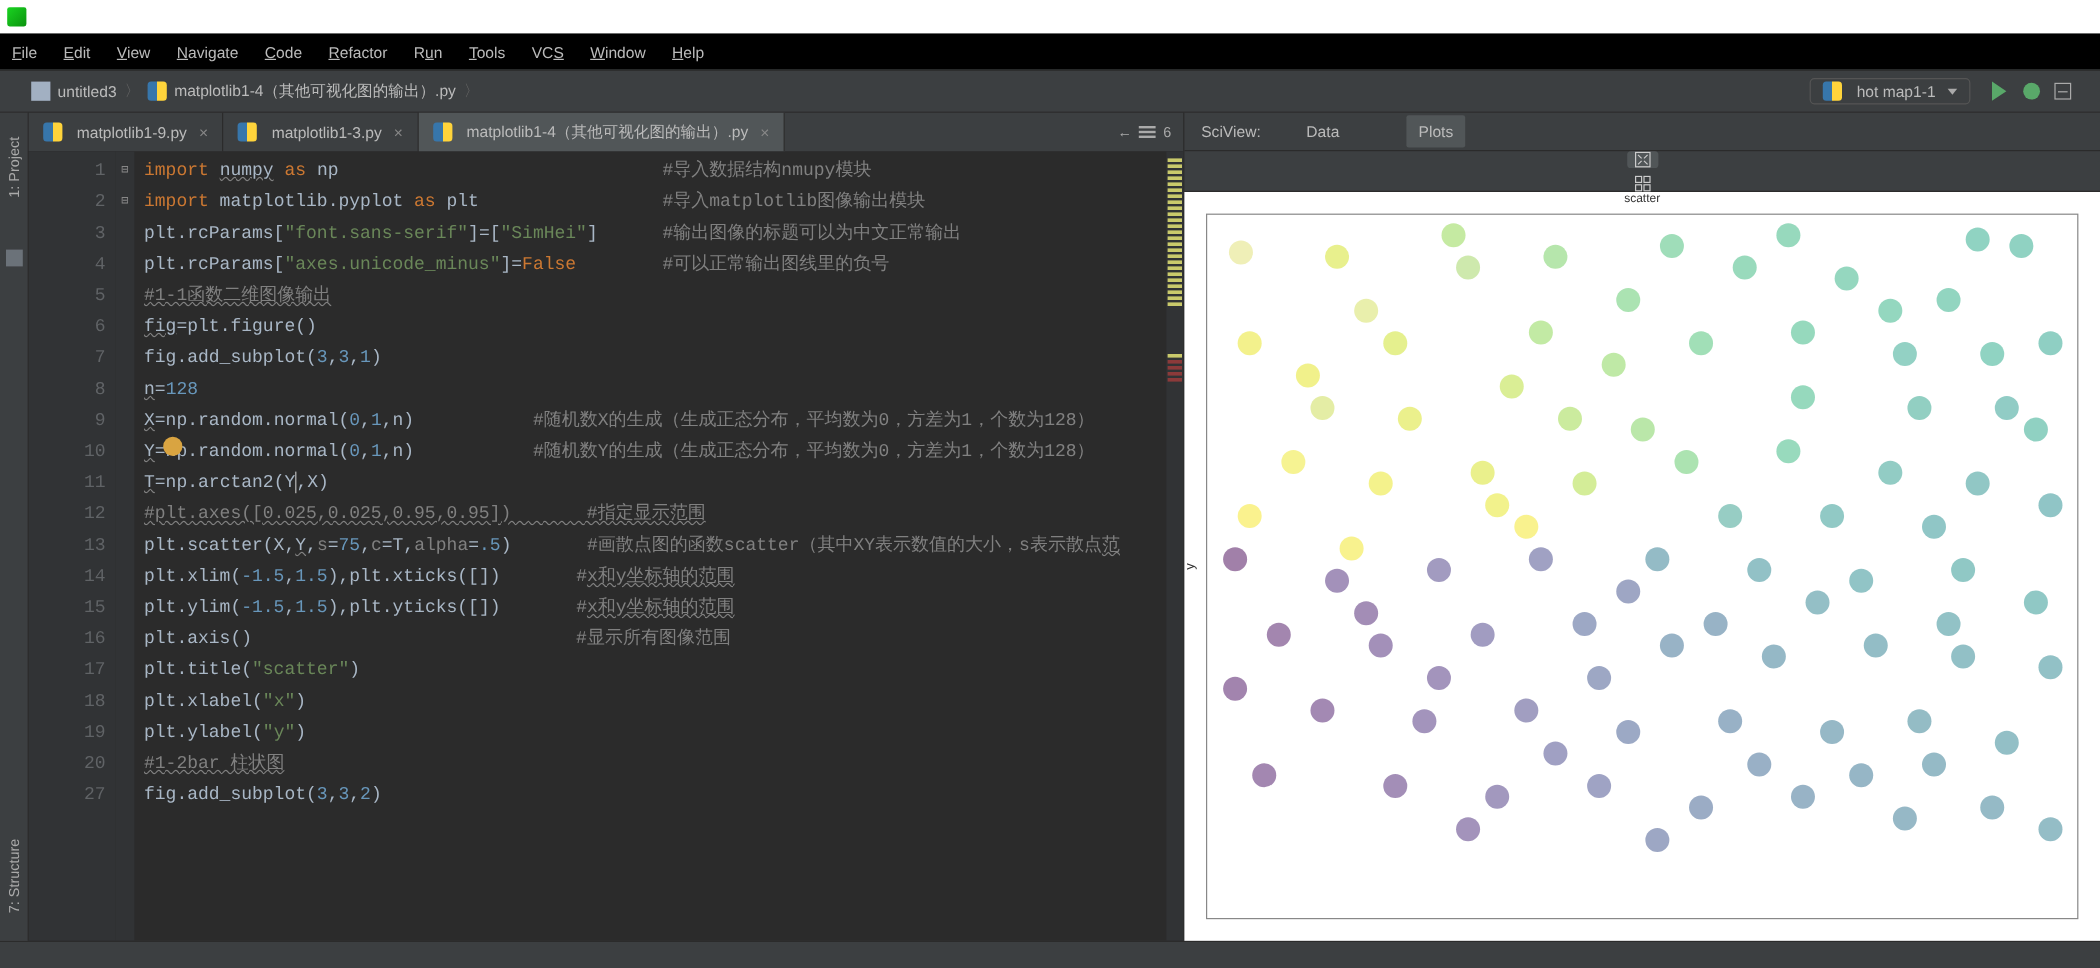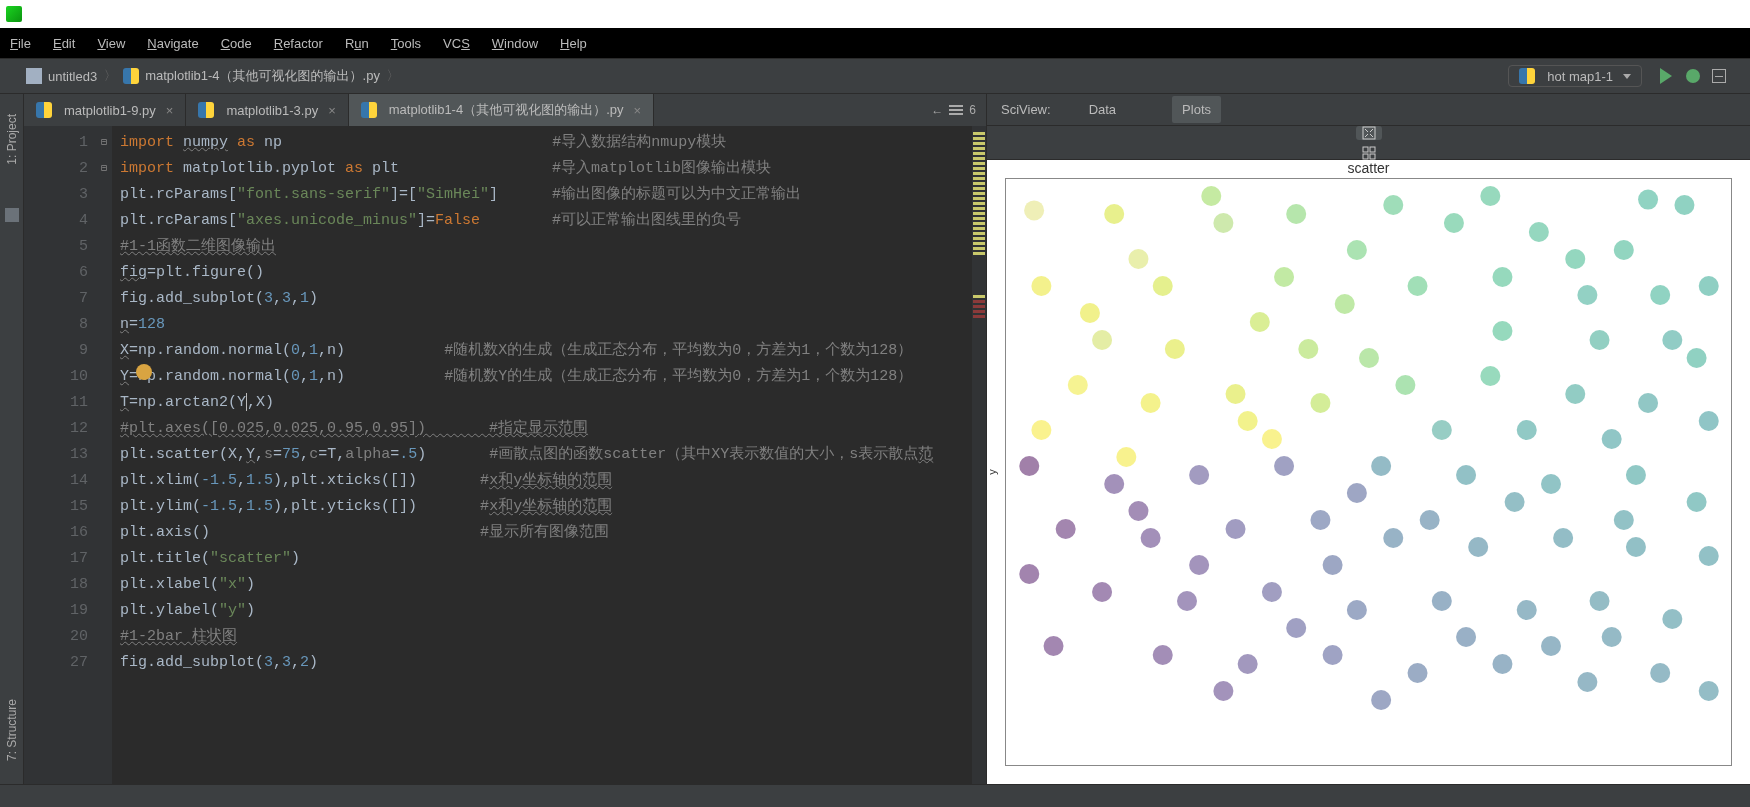--- a/index.html
+++ b/index.html
@@ -48,21 +48,21 @@
 .sci-tabs { height:32px;display:flex;align-items:center;padding:0 14px;gap:28px;border-bottom:1px solid #2b2b2b; }
 .sci-tabs .lbl { color:#bbb; }
 .sci-tabs .tabi { padding:6px 10px; }
 .sci-tabs .tabi.active { background:#515658;border-radius:2px;margin-left:18px; }
 .sci-tool { height:34px;display:flex;align-items:center;padding:0 10px;gap:6px;border-bottom:1px solid #2b2b2b;flex-direction:column; }
 .sci-btn { width:26px;height:26px;display:flex;align-items:center;justify-content:center;border-radius:3px; }
 .sci-btn.active { background:#515658; }
 .sci-divider { width:1px;height:22px;background:#555;margin:0 4px; }
 .sci-info { margin-left:auto;font-size:14px;color:#ccc; }
 .plot-area { flex:1; background:#fff; margin:0; position:relative; overflow:hidden; }
-.plot-title { position:absolute;top:0;left:50%;transform:translateX(-50%);font-size:14px;color:#333;font-family:sans-serif; }
+.plot-title { position:absolute;top:0;left:50%;transform:translateX(-50%);font-size:10px;color:#333;font-family:sans-serif; }
 .plot-box { position:absolute; left:18px; top:18px; right:18px; bottom:18px; border:1px solid #888; background:#fff; }
 .ylabel { position:absolute; left:2px; top:50%; transform:translateY(-50%) rotate(-90deg); font-size:11px; color:#333; }
 svg.scatter { position:absolute; left:18px; top:18px; }
 .status-strip { height:23px;background:#3c3f41;border-top:1px solid #2b2b2b; }
 </style>
 </head>
 <body>
 
 <div class="title-bar">
   <div class="icon"></div>

